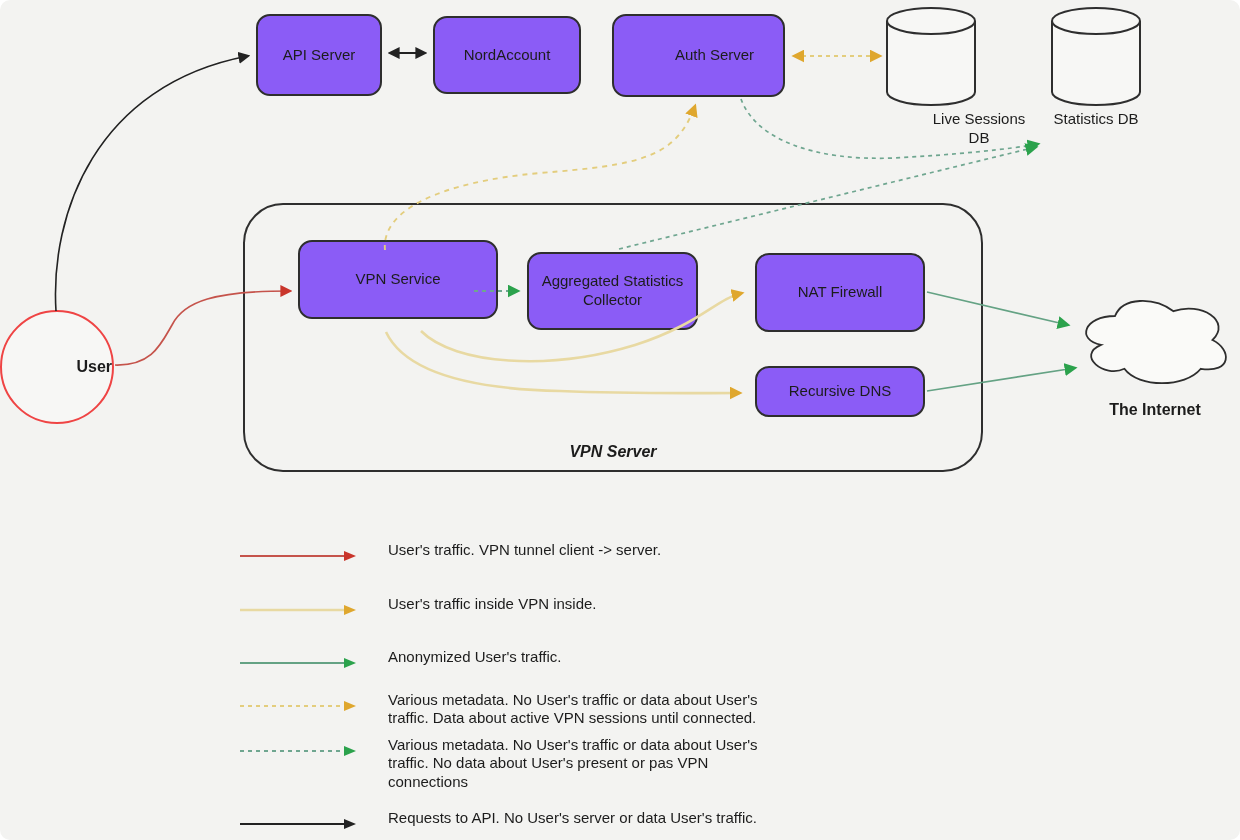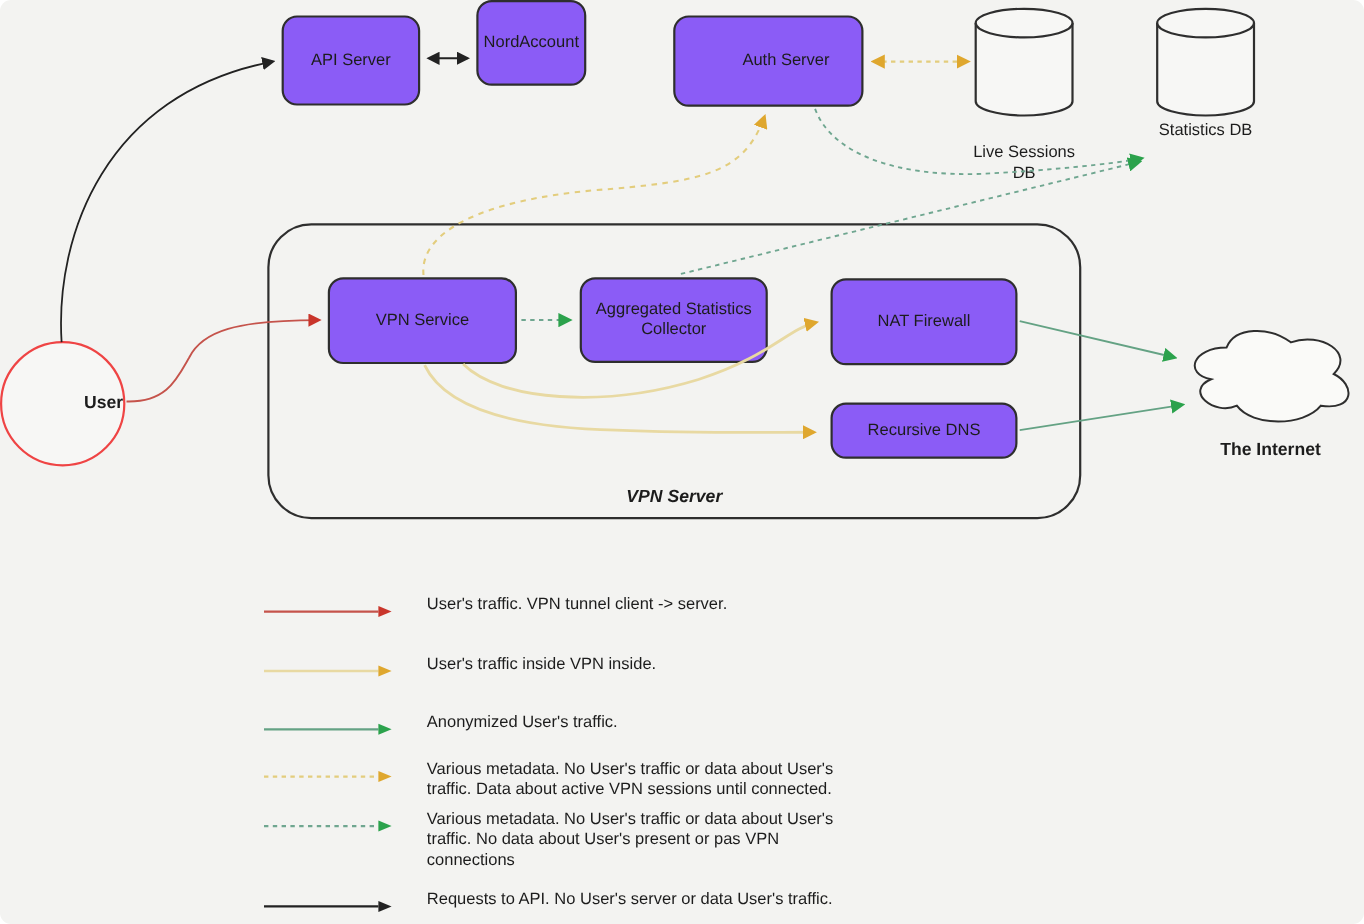--- a/index.html
+++ b/index.html
@@ -69,40 +69,40 @@
     <path d="M 386,332 C 405,372 470,389 560,391 C 630,394 690,393 740,393" fill="none" stroke="#e8d9a2" stroke-width="2.6" marker-end="url(#mh-gold)"></path>
 
     <path d="M 927,292 L 1068,325" fill="none" stroke="#64a284" stroke-width="1.7" marker-end="url(#mh-green)"></path>
     <path d="M 927,391 L 1075,368" fill="none" stroke="#64a284" stroke-width="1.7" marker-end="url(#mh-green)"></path>
   </svg>
 
   <div class="node" style="left:256px;top:14px;width:126px;height:82px;">
     <span>API Server</span>
   </div>
 
-  <div class="node" style="left:433px;top:0;width:100px;height:78px;">
+  <div class="node" style="left:433px;top:16px;width:148px;height:78px;">
     <span>NordAccount</span>
   </div>
 
   <div class="node" style="left:612px;top:14px;width:173px;height:83px;padding-left:40px;">
     <span>Auth Server</span>
   </div>
 
-  <div class="free-label" style="left:878px;top:110px;width:106px;margin-top:20px;">Live Sessions DB</div>
+  <div class="free-label" style="left:926px;top:110px;width:106px;">Live Sessions DB</div>
 
   <div class="free-label" style="left:1051px;top:110px;width:90px;">Statistics DB</div>
 
   <div class="circle-node" style="left:0px;top:310px;width:114px;height:114px;">
     <span>User</span>
   </div>
 
   <div class="container-box" style="left:243px;top:203px;width:740px;height:269px;"></div>
   <div class="container-label" style="left:243px;top:443px;width:740px;">VPN Server</div>
 
-  <div class="node" style="left:298px;top:252px;width:172px;height:79px;">
+  <div class="node" style="left:298px;top:240px;width:200px;height:79px;">
     <span>VPN Service</span>
   </div>
 
   <div class="node" style="left:527px;top:252px;width:171px;height:78px;">
     <span>Aggregated Statistics Collector</span>
   </div>
 
   <div class="node" style="left:755px;top:253px;width:170px;height:79px;">
     <span>NAT Firewall</span>
   </div>

